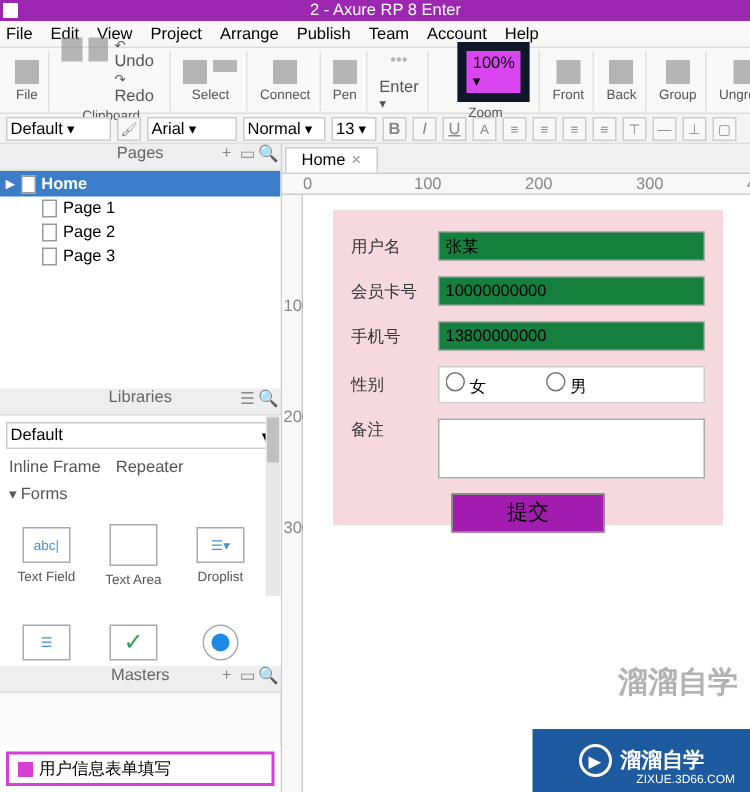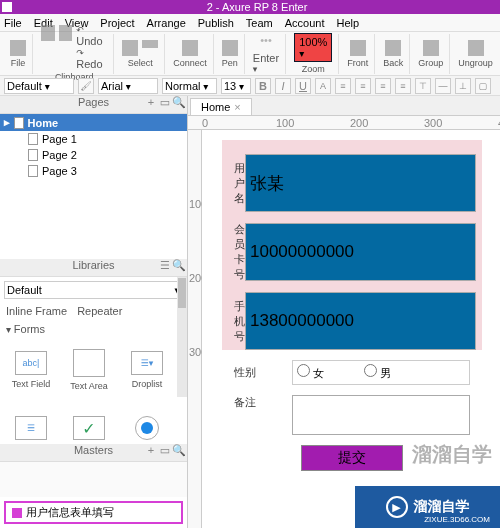--- a/index.html
+++ b/index.html
@@ -8,21 +8,21 @@
   .titlebar .icon { width: 10px; height: 10px; background: #fff; margin-right: 4px; }
   .titlebar .title { flex: 1; text-align: center; }
   .menubar { height: 18px; display: flex; align-items: center; padding: 0 4px; gap: 12px; border-bottom: 1px solid #ddd; background: #f8f8f8; }
   .menubar span { cursor: default; }
   .toolbar { height: 44px; display: flex; align-items: center; padding: 2px 4px; background: #f8f8f8; border-bottom: 1px solid #ddd; gap: 2px; }
   .tool-group { display: flex; flex-direction: column; align-items: center; padding: 0 6px; border-right: 1px solid #e0e0e0; height: 40px; justify-content: center; }
   .tool-group .icons { display: flex; gap: 4px; }
   .tool-icon { width: 16px; height: 16px; background: #888; opacity: 0.6; }
   .tool-label { font-size: 9px; color: #555; margin-top: 2px; }
   .tool-text { font-size: 9px; color: #555; }
-  .zoom-box { border: 1px solid #0f172a; padding: 2px 4px; font-size: 10px; background: #ef4444; }
+  .zoom-box { border: 6px solid #0f172a; padding: 2px 4px; font-size: 10px; background: #d946ef; margin-left: 11px; }
   .format-bar { height: 20px; display: flex; align-items: center; padding: 0 4px; gap: 4px; background: #f4f4f4; border-bottom: 1px solid #ddd; }
   .format-bar select, .format-bar .sel { border: 1px solid #ccc; background: #fff; font-size: 10px; padding: 1px 2px; height: 16px; }
   .format-bar .btn { width: 16px; height: 16px; border: 1px solid #ccc; background: #f8f8f8; display: inline-flex; align-items: center; justify-content: center; font-size: 9px; color: #888; }
   .main { display: flex; height: calc(528px - 14px - 18px - 44px - 20px); }
   .left { width: 188px; display: flex; flex-direction: column; border-right: 1px solid #ccc; background: #fafafa; }
   .panel-header { height: 18px; background: #eee; display: flex; justify-content: center; font-size: 10px; color: #666; position: relative; border-bottom: 1px solid #ddd; }
   .panel-header .ctrls { position: absolute; right: 2px; display: flex; gap: 2px; }
   .panel-header .ctrls span { width: 12px; height: 12px; display: inline-flex; align-items: center; justify-content: center; color: #888; cursor: pointer; }
   .pages-tree { flex: 0 0 auto; height: 145px; background: #fff; overflow: auto; }
   .tree-item { padding: 2px 4px 2px 14px; display: flex; align-items: center; gap: 4px; cursor: pointer; }
@@ -44,21 +44,21 @@
   .tab { padding: 2px 10px; background: #fff; border: 1px solid #ccc; border-bottom: none; font-size: 10px; margin-left: 2px; display: flex; align-items: center; gap: 4px; }
   .tab .x { color: #999; cursor: pointer; }
   .ruler-h { height: 14px; background: #f8f8f8; border-bottom: 1px solid #ccc; position: relative; overflow: hidden; font-size: 8px; color: #888; }
   .ruler-h span { position: absolute; top: 1px; }
   .ruler-v { width: 14px; background: #f8f8f8; border-right: 1px solid #ccc; position: absolute; left: 0; top: 34px; bottom: 0; font-size: 8px; color: #888; }
   .ruler-v span { position: absolute; left: 1px; transform: translateY(-50%); }
   .canvas { position: absolute; left: 14px; top: 34px; right: 0; bottom: 0; background: #fff; overflow: hidden; }
   .form-panel { position: absolute; left: 20px; top: 10px; width: 260px; height: 210px; background: #f5d9de; padding: 14px 12px; }
   .form-row { display: flex; align-items: center; margin-bottom: 10px; }
   .form-row .lbl { width: 58px; font-size: 11px; color: #333; }
-  .form-row input[type=text] { flex: 1; border: 1px solid #aaa; padding: 18px 4px; font-size: 17px; background: #0369a1; }
+  .form-row input[type=text] { flex: 1; border: 1px solid #aaa; padding: 3px 4px; font-size: 11px; background: #15803d; }
   .form-row.radio .opts { flex: 1; background: #fff; border: 1px solid #ccc; padding: 3px 4px; display: flex; gap: 40px; }
   .form-row textarea { flex: 1; height: 40px; border: 1px solid #aaa; background: #fff; resize: none; }
   .submit-row { text-align: center; margin-top: 6px; }
   .submit-btn { padding: 3px 36px; border: 1px solid #888; background: #a21caf; font-size: 14px; cursor: pointer; }
   .watermark { position: absolute; right: 8px; bottom: 60px; font-size: 20px; color: rgba(0,0,0,0.3); font-weight: bold; }
   .bottom-brand { position: absolute; right: 0; bottom: 0; width: 145px; height: 42px; background: #1e5aa0; color: #fff; display: flex; align-items: center; justify-content: center; gap: 6px; }
   .bottom-brand .play { width: 22px; height: 22px; border: 2px solid #fff; border-radius: 50%; display: flex; align-items: center; justify-content: center; }
   .bottom-brand .txt { font-size: 14px; font-weight: bold; }
   .bottom-brand .sub { font-size: 8px; position: absolute; bottom: 4px; right: 10px; }
   .scroll-v { position: absolute; right: 0; top: 0; width: 10px; height: 120px; background: #e8e8e8; }

